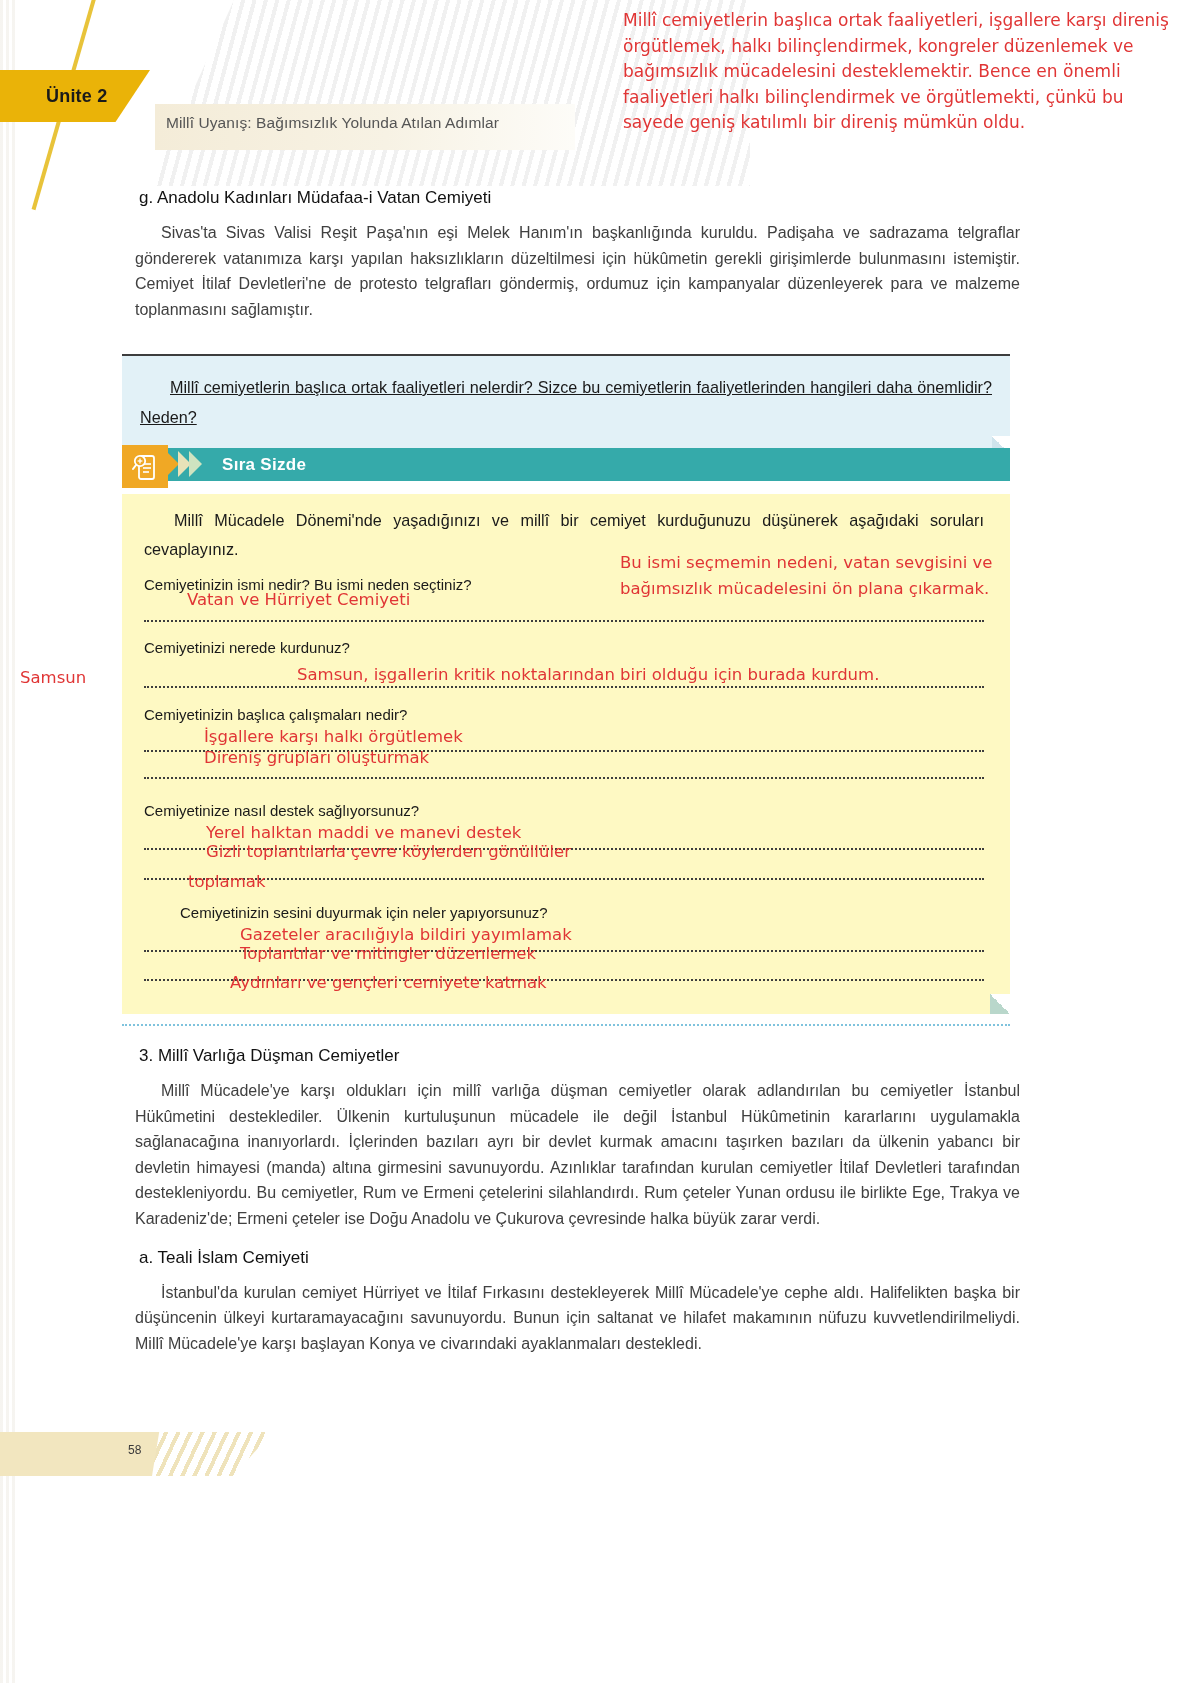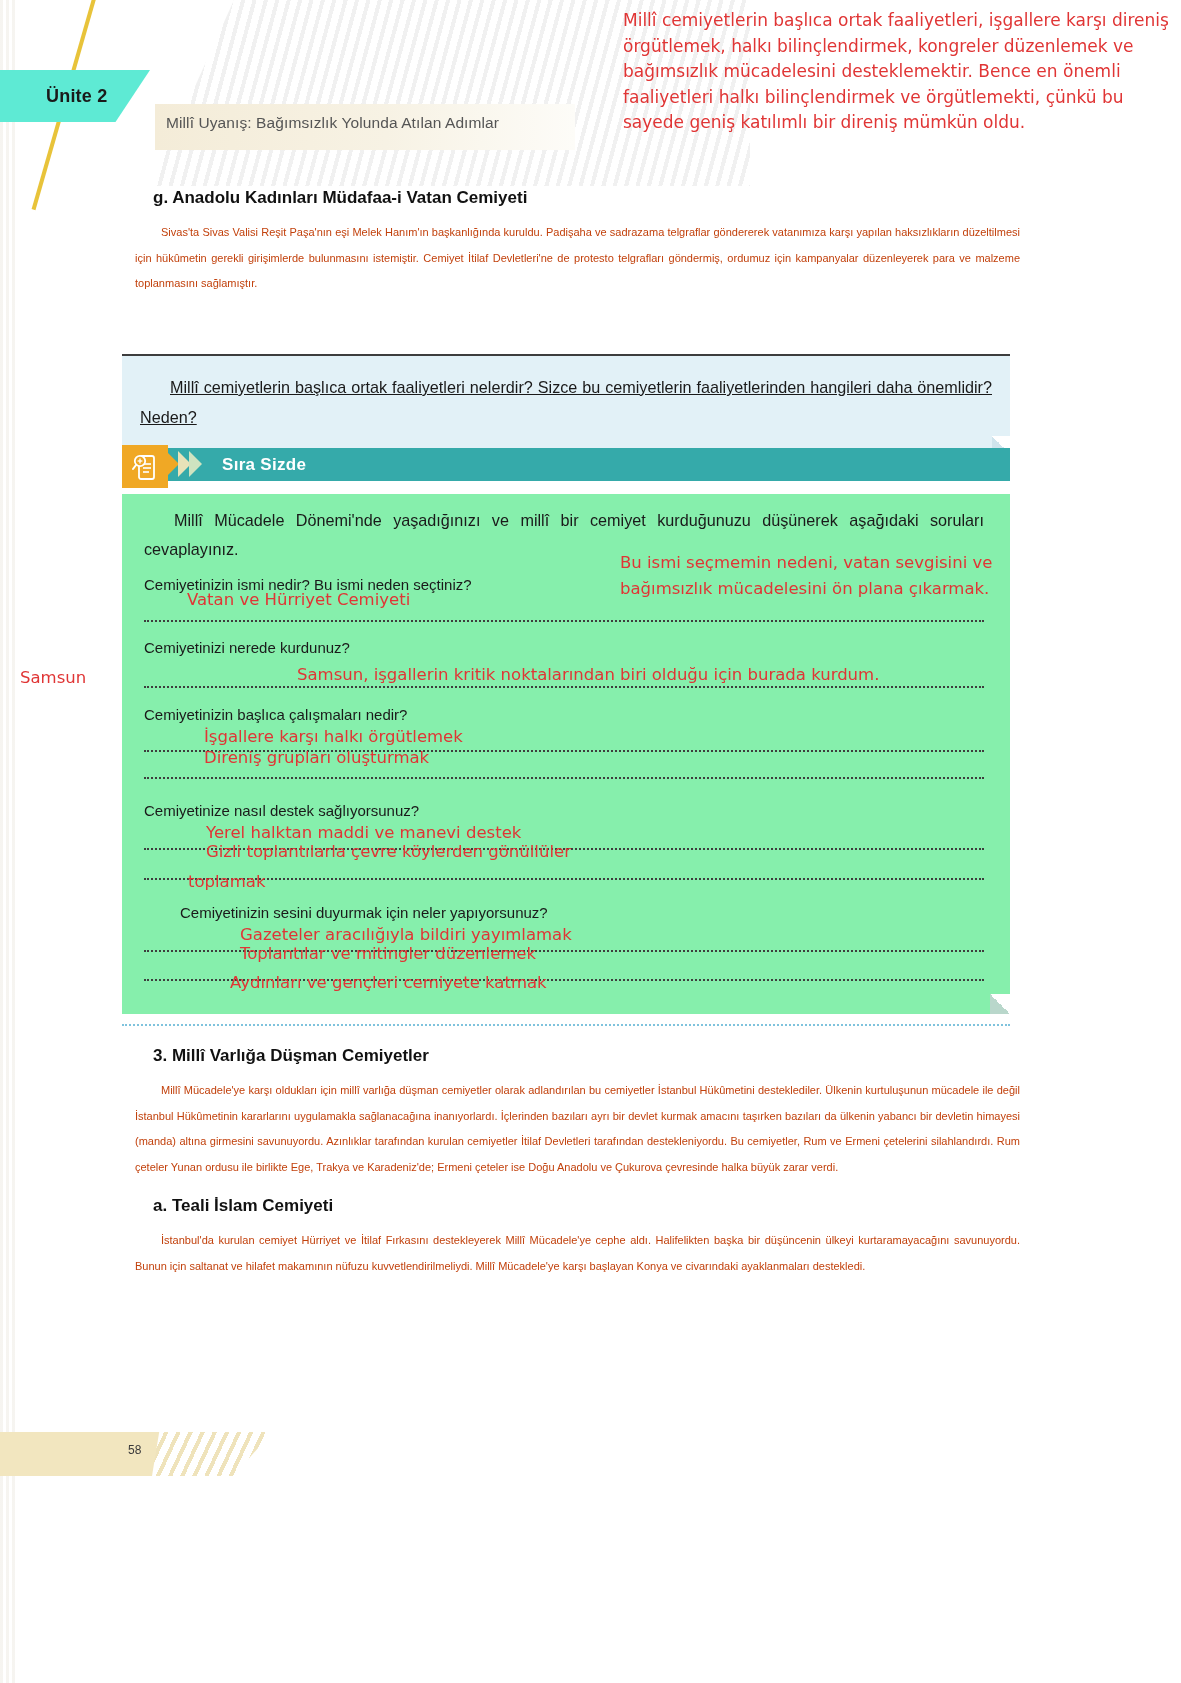--- a/index.html
+++ b/index.html
@@ -56,21 +56,21 @@
     left: 95px; top: -12px;
     width: 4px; height: 230px;
     background: #e8c33a;
     transform: rotate(16deg);
     transform-origin: top left;
   }
   .unit-tab {
     position: absolute;
     left: 0; top: 70px;
     width: 150px; height: 52px;
-    background: #5eead4;
+    background: #eab308;
     clip-path: polygon(0 0, 100% 0, 77% 100%, 0 100%);
     display: flex;
     align-items: center;
   }
   .unit-tab-label {
     color: #1a1a1a;
     font-size: 18px;
     font-weight: bold;
     padding-left: 46px;
     letter-spacing: .2px;
@@ -95,32 +95,32 @@
   }
 
   
   .content {
     position: absolute;
     left: 135px; top: 188px;
     width: 885px;
   }
   h3.section-head {
     font-size: 17px;
-    font-weight: bold;
-    margin: 0 0 12px 18px;
+    font-weight: normal;
+    margin: 0 0 12px 4px;
     color: #111111;
   }
   p.body-text {
-    font-size: 11px;
+    font-size: 16px;
     line-height: 25.6px;
     margin: 0 0 2px 0;
     text-align: justify;
     text-justify: inter-word;
     text-indent: 26px;
-    color: #c2410c;
+    color: #404040;
   }
 
   
   .q-box-wrap {
     position: absolute;
     left: 122px; top: 354px;
     width: 888px;
     text-decoration: underline;
   }
   .q-box-topline {
@@ -194,21 +194,21 @@
     margin-left: 14px;
     letter-spacing: .3px;
   }
 
   
   .sira-body {
     position: absolute;
     left: 122px; top: 494px;
     width: 888px;
     height: 520px;
-    background: #86efac;
+    background: #fef9c3;
   }
   .sira-corner {
     position: absolute;
     right: 0; bottom: 0;
     width: 20px; height: 20px;
     background: linear-gradient(225deg, #ffffff 50%, #b9d7cb 50%);
   }
   .sira-intro {
     position: absolute;
     left: 22px; top: 12px;

